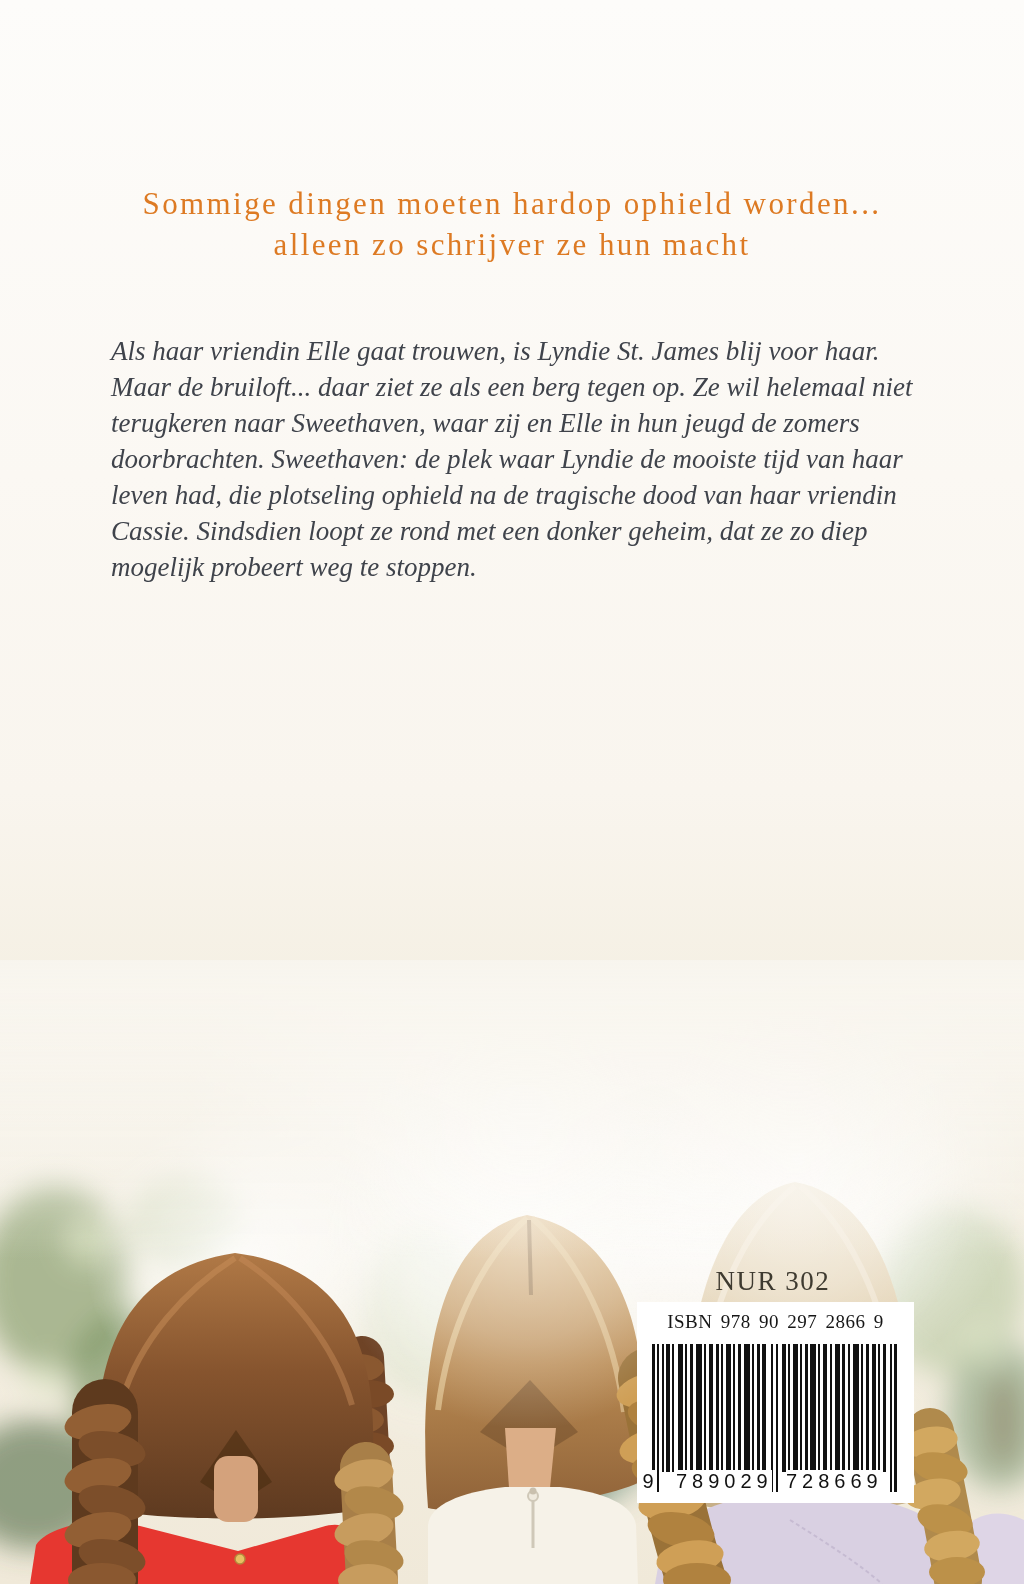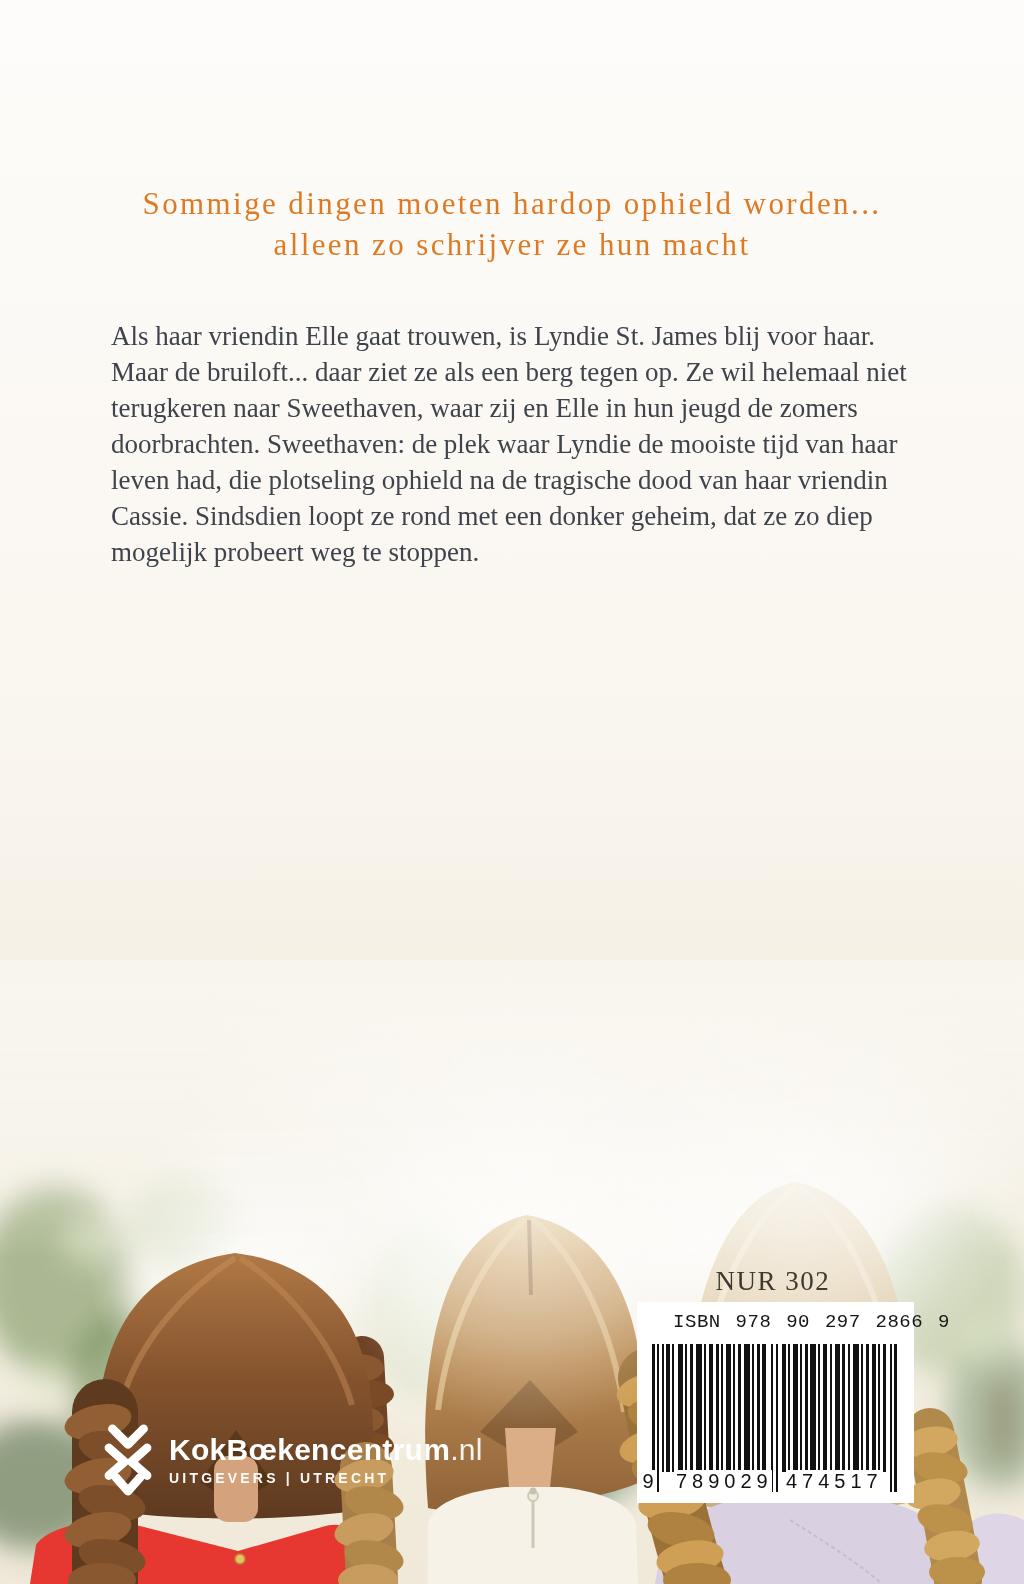--- a/index.html
+++ b/index.html
@@ -9,34 +9,34 @@
     font-family:"Liberation Serif",serif;
   }
   .tagline{
     position:absolute;top:183px;left:0;width:1024px;text-align:center;
     color:#dd7a23;font-size:31px;line-height:41px;letter-spacing:2.4px;font-weight:400;
   }
   .synopsis{
     position:absolute;top:318px;left:111px;width:806px;
     color:#3f434b;font-size:27px;line-height:36px;
   }
-  .synopsis p{margin:0 0 36px 0;}
+  .synopsis p{margin:15px 0 36px 0;font-style:italic;}
   .synopsis p.author{color:#2e6b5d;}
   .photo{position:absolute;left:0;top:960px;width:1024px;height:624px;display:block;}
   .nur{
     position:absolute;left:658px;top:1266px;width:230px;text-align:center;
     font-size:27px;letter-spacing:1.5px;color:#3e3a30;
   }
   .barcode-box{
     position:absolute;left:637px;top:1302px;width:277px;height:201px;background:#ffffff;
   }
   .isbn{
     position:absolute;top:9px;left:0;width:100%;text-align:center;
-    font-family:Liberation Mono, monospace;font-size:19px;letter-spacing:0.5px;
-    word-spacing:3px;color:#161616;padding-left:36px;
+    font-family:Liberation Serif, serif;font-size:19px;letter-spacing:0.5px;
+    word-spacing:3px;color:#161616;
   }
   .bars{position:absolute;left:15px;top:42px;width:246px;height:150px;display:block;}
   .digits{position:absolute;left:15px;top:168px;width:246px;height:26px;
     font-family:"Liberation Sans",sans-serif;font-size:20px;color:#111;}
   .digits span{position:absolute;background:#ffffff;text-align:center;}
   .d-lead{left:-13px;width:18px;}
   .d-g1{left:24px;width:96px;letter-spacing:5px;}
   .d-g2{left:134px;width:96px;letter-spacing:5px;}
   .logo{
     position:absolute;left:102px;top:1421px;display:flex;align-items:center;gap:15px;
@@ -239,32 +239,18 @@
           <rect x="220" y="0" width="4" height="128"></rect>
         <rect x="226" y="0" width="2" height="128"></rect>
           <rect x="231" y="0" width="3" height="128"></rect>
         <rect x="238" y="0" width="2" height="148"></rect>
           <rect x="242" y="0" width="3" height="148"></rect>
       </g>
     </svg>
     <div class="digits">
       <span class="d-lead">9</span>
       <span class="d-g1">789029</span>
-      <span class="d-g2">474517</span>
+      <span class="d-g2">728669</span>
     </div>
   </div>
 
-  <div class="logo">
-    <svg class="logo-icon" viewBox="0 0 60 88" aria-hidden="true">
-      <g fill="none" stroke="#ffffff" stroke-width="10" stroke-linecap="round" stroke-linejoin="round">
-        <path d="M12 8 L30 26 L48 8"></path>
-        <path d="M8 30 L26 46 L8 62"></path>
-        <path d="M52 30 L34 46 L52 62"></path>
-        <path d="M16 64 L30 80 L44 64"></path>
-      </g>
-    </svg>
-    <div class="logo-text">
-      <div class="logo-name"><span>KokBœkencentrum</span><span class="tld">.nl</span></div>
-      <div class="logo-sub">UITGEVERS | UTRECHT</div>
-    </div>
-  </div>
 
 </div>
 
 </body></html>

